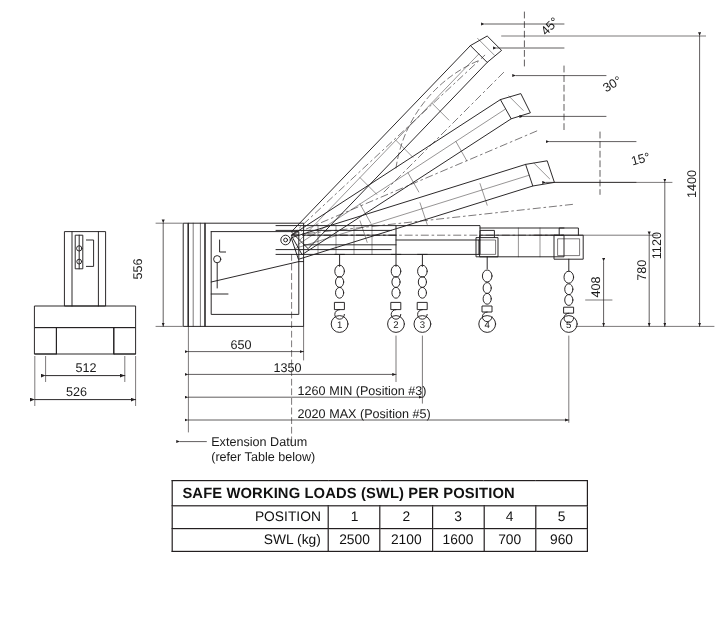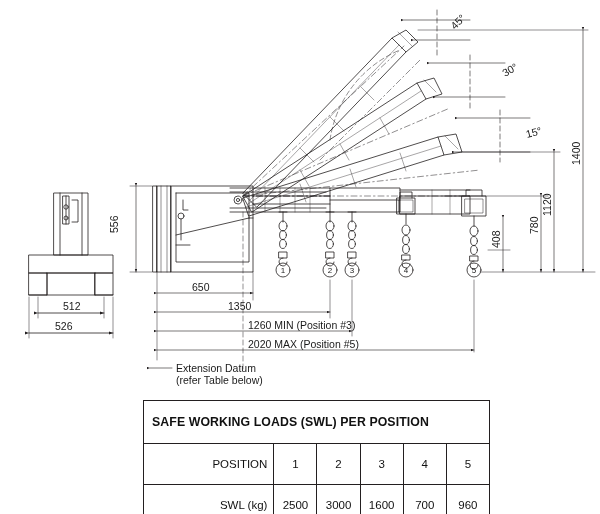--- a/index.html
+++ b/index.html
@@ -20,21 +20,21 @@
   
   #swl-table{
     position:absolute;
     left:143px;top:400px;
     width:347px;
     border-collapse:collapse;
     font-size:11.5px;
   }
   #swl-table td,#swl-table th{
     border:1px solid #231f20;
-    padding:14px 6px;
+    padding:3px 6px;
     height:19px;
     box-sizing:border-box;
     font-weight:normal;
     color:#111;
   }
   #swl-table .title-cell{
     font-weight:bold;
     font-size:12.3px;
     text-align:left;
     padding-left:8px;
@@ -327,21 +327,21 @@
     <td class="rowlabel">POSITION</td>
     <td class="val">1</td>
     <td class="val">2</td>
     <td class="val">3</td>
     <td class="val">4</td>
     <td class="val">5</td>
   </tr>
   <tr>
     <td class="rowlabel">SWL (kg)</td>
     <td class="val">2500</td>
-    <td class="val">3000</td>
+    <td class="val">2100</td>
     <td class="val">1600</td>
     <td class="val">700</td>
     <td class="val">960</td>
   </tr>
 </tbody>
     </table>
 
 </div>
 
 </body></html>

